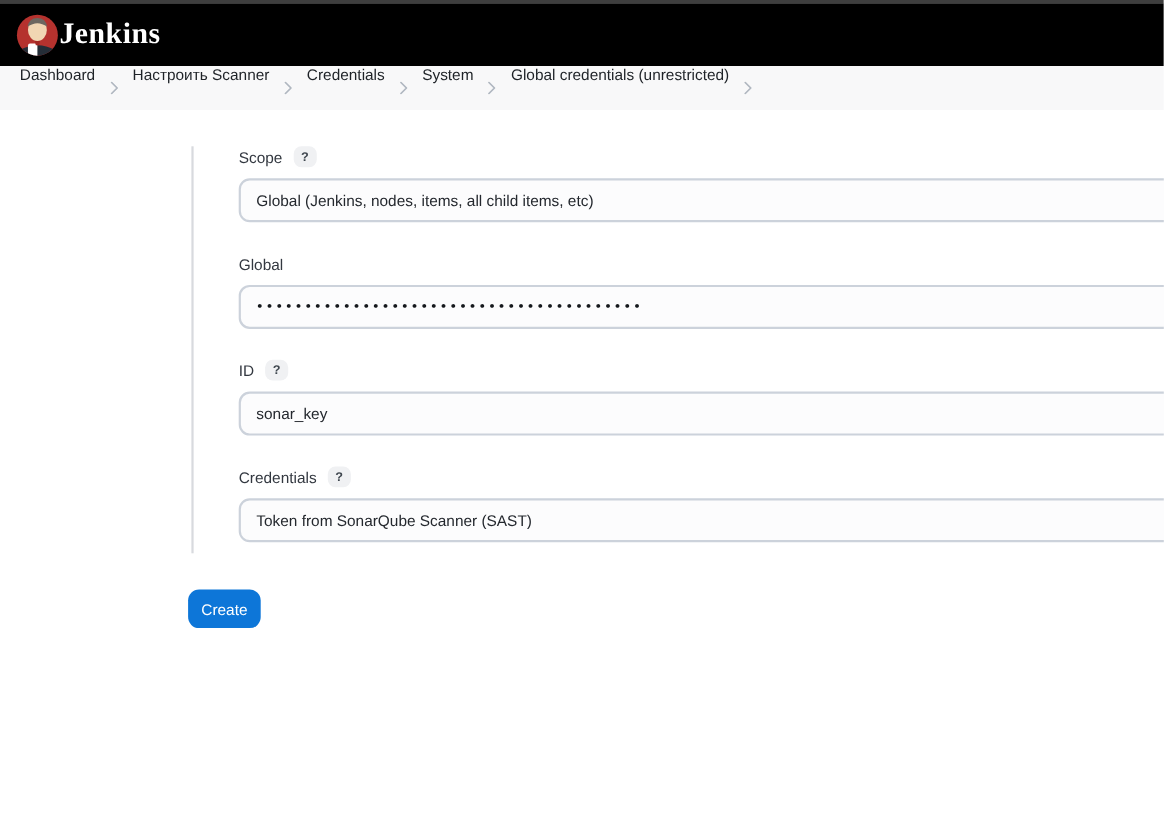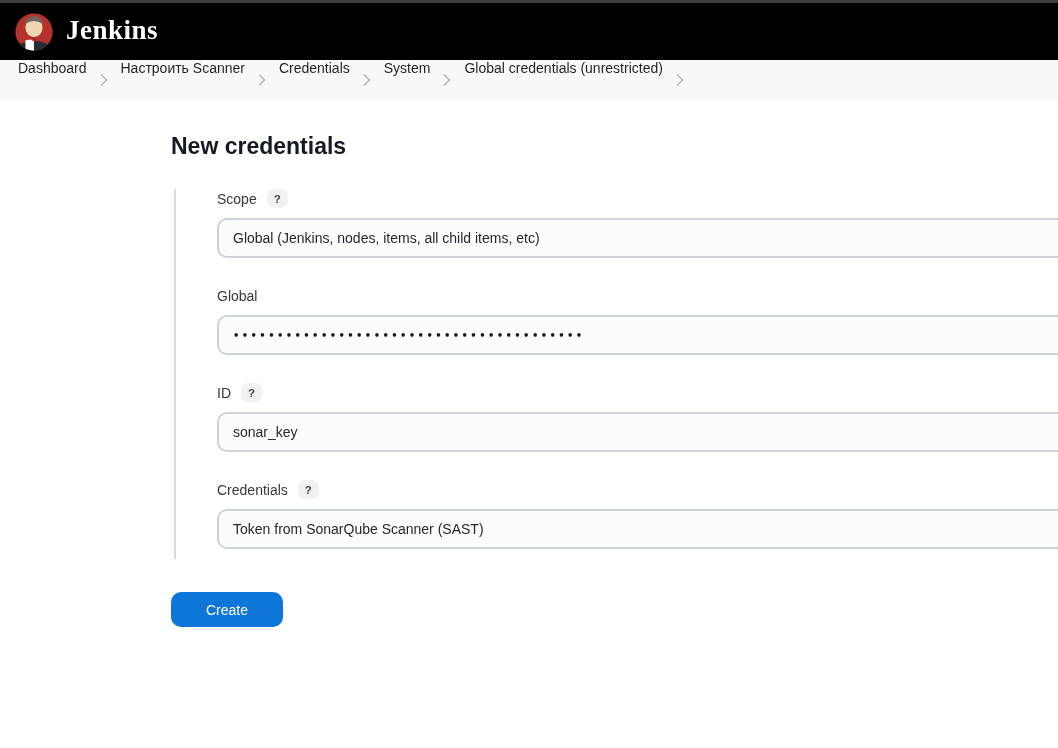--- a/index.html
+++ b/index.html
@@ -11,21 +11,21 @@
     font-family: "Liberation Sans", "DejaVu Sans", sans-serif;
   }
 
   
   .top-strip { height: 3px; background: #3e3e3e; }
 
   
   .header {
     height: 57px; background: #000000;
     display: flex; align-items: center;
-    padding-left: 14px; gap: 12px;
+    padding-left: 14px; 
   }
   .brand-text {
     color: #ffffff;
     font-family: "Liberation Serif", "DejaVu Serif", serif;
     font-weight: bold;
     font-size: 27px;
     letter-spacing: 0.5px;
     margin-top: -2px;
   }
 
@@ -85,21 +85,21 @@
   .section {
     border-left: 2px solid #d8dade;
     margin-left: 3px;
     padding-left: 41px;
     padding-bottom: 10px;
     margin-bottom: 33px;
   }
   .section .field:last-child { margin-bottom: 0; }
 
   .create-btn {
-    width: 112px; height: 35px;
+    width: 66px; height: 35px;
     background: #0d76d8; color: #ffffff;
     border: none; border-radius: 10px;
     font-size: 14px;
     font-family: "Liberation Sans", "DejaVu Sans", sans-serif;
     cursor: pointer;
   }
 </style>
 </head>
 <body>
 
@@ -153,21 +153,20 @@
     </span>
   <a class="crumb">Global credentials (unrestricted)</a>
   <span class="crumb-sep">
       <svg width="8" height="12" viewBox="0 0 8 12">
         <path d="M1.5 1 L6.5 6 L1.5 11" fill="none" stroke="#b0b7c0" stroke-width="1.6" stroke-linecap="round" stroke-linejoin="round"></path>
       </svg>
     </span>
 </div>
 
 <div class="content">
-  <h1 class="page-title">New credentials</h1>
 
   
 
   
   <div class="section">
 
     <div class="field">
       <div class="label-row">
         <span>Scope</span>
         <button class="help-pill">?</button>

